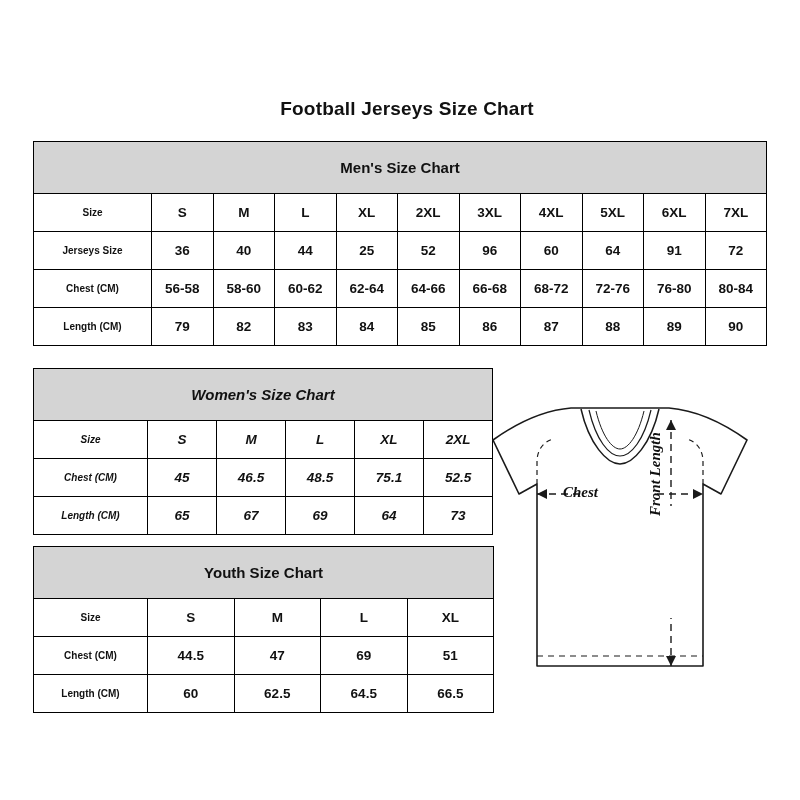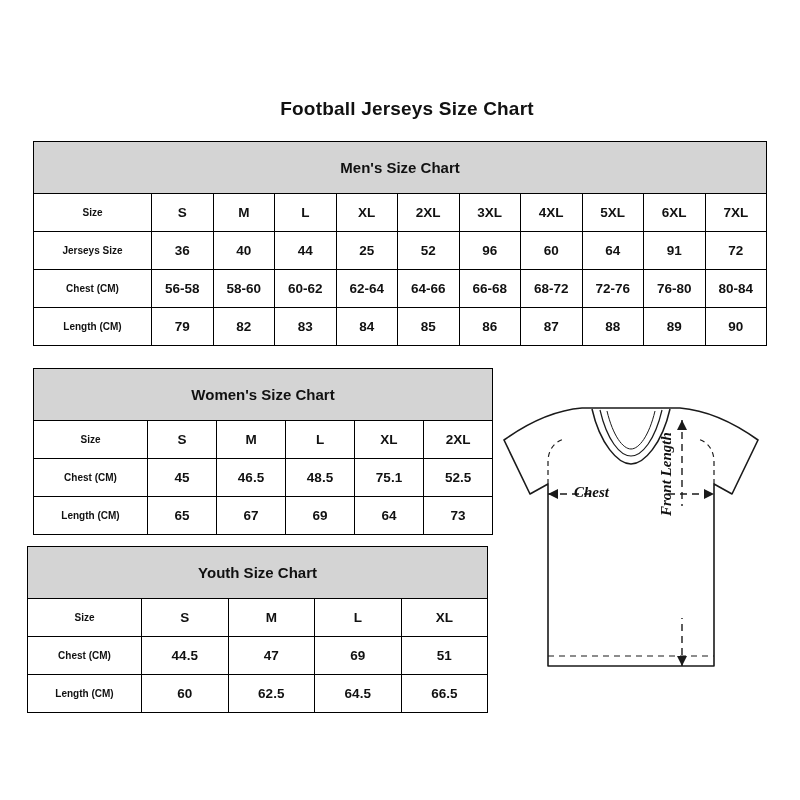--- a/index.html
+++ b/index.html
@@ -65,38 +65,38 @@
   #mens-table { width: 733px; }
   #mens-table col.label-col { width: 118px; }
   #mens-table col.data-col { width: 61.5px; }
 
   
   #womens-table-wrap {
     position: absolute;
     left: 33px;
     top: 368px;
   }
-  #womens-table { width: 460px; }
+  #womens-table { width: 460px; font-style: italic; }
   #womens-table col.label-col { width: 114px; }
   #womens-table col.data-col { width: 69px; }
 
   
   #youth-table-wrap {
     position: absolute;
-    left: 27px;
+    left: 33px;
     top: 546px;
   }
   #youth-table { width: 460px; }
   #youth-table col.label-col { width: 114px; }
   #youth-table col.data-col { width: 86.5px; }
 
   
   #shirt-diagram {
     position: absolute;
-    left: 496px;
+    left: 485px;
     top: 398px;
     width: 270px;
     height: 290px;
   }
   #shirt-diagram svg {
     display: block;
   }
   .diagram-label {
     position: absolute;
     font-family: "Liberation Serif", serif;

